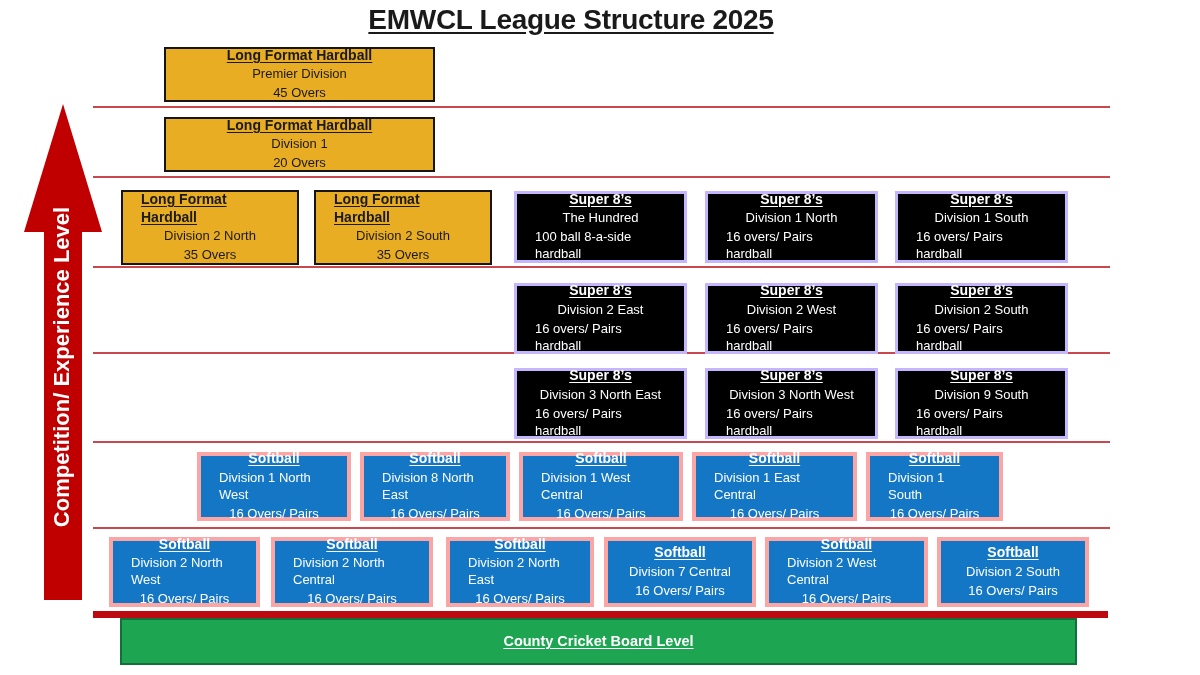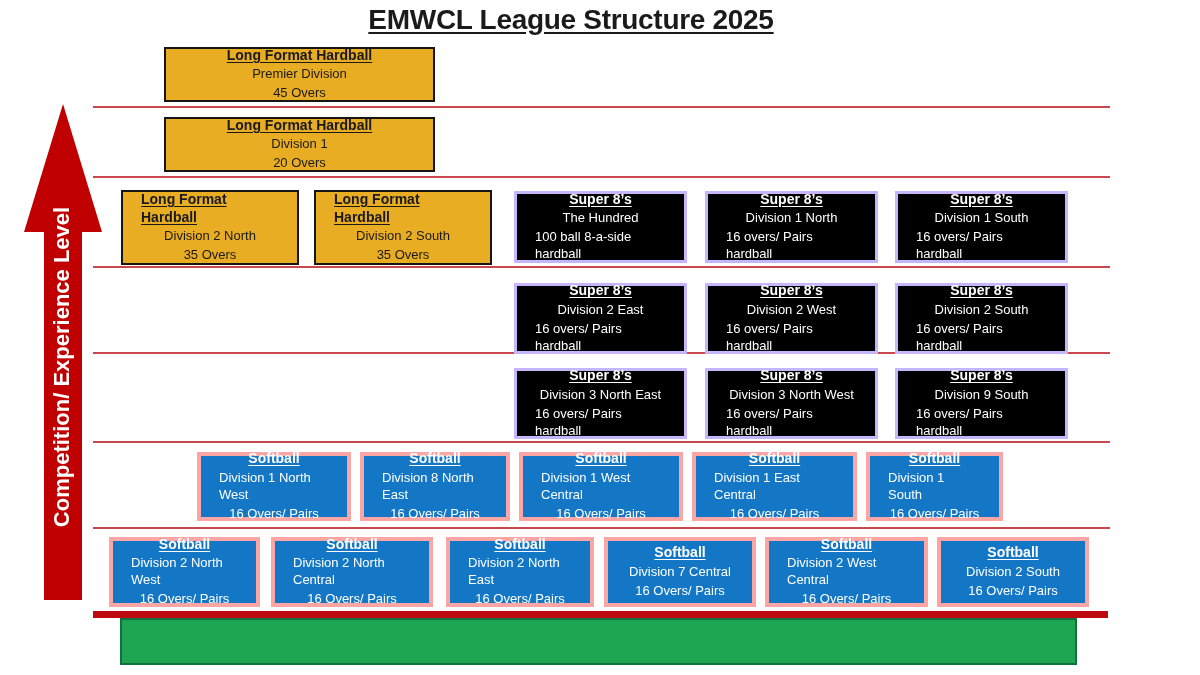--- a/index.html
+++ b/index.html
@@ -176,15 +176,16 @@
     <div class="l">Division 2 West Central</div>
     <div class="l">16 Overs/ Pairs</div>
   </div>
   <div class="box blue" style="left:937px;top:537px;width:152px;height:70px">
     <div class="t">Softball</div>
     <div class="l">Division 2 South</div>
     <div class="l">16 Overs/ Pairs</div>
   </div>
 
   <div class="box green" style="left:120px;top:618px;width:957px;height:47px">
+    <div class="t">County Cricket Board Level</div>
   </div>
 
 </div>
 
 </body></html>

